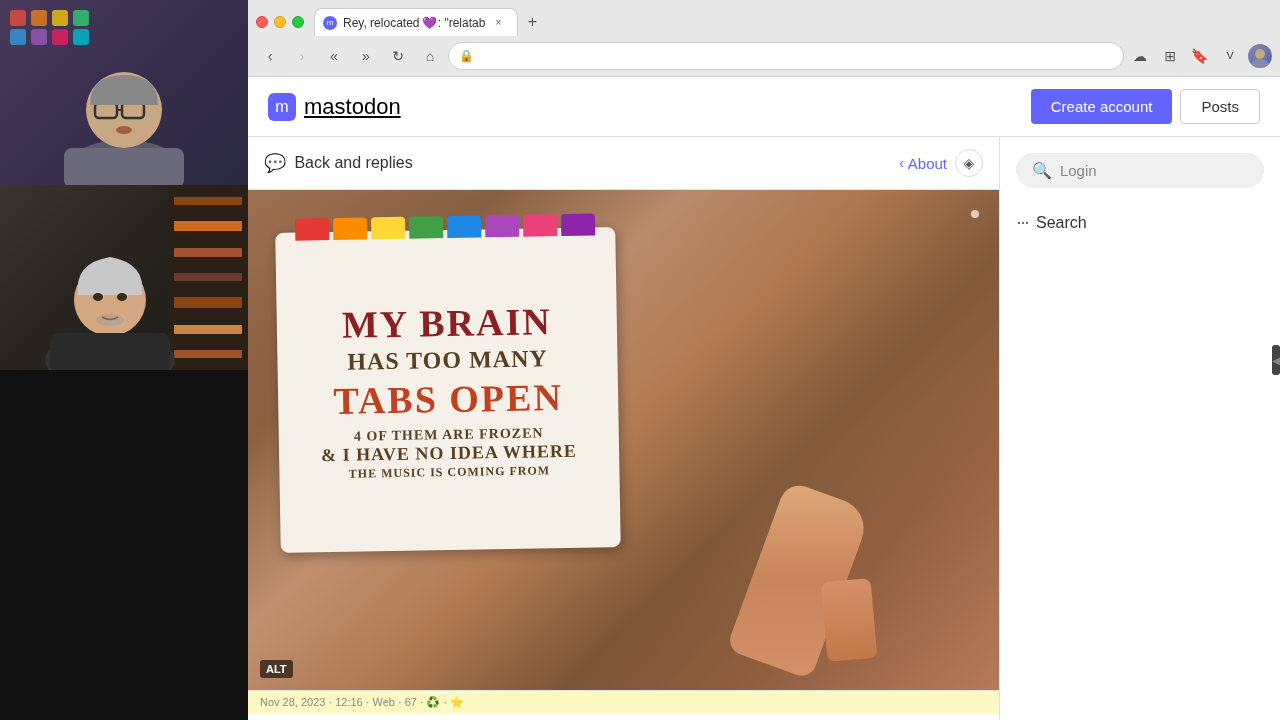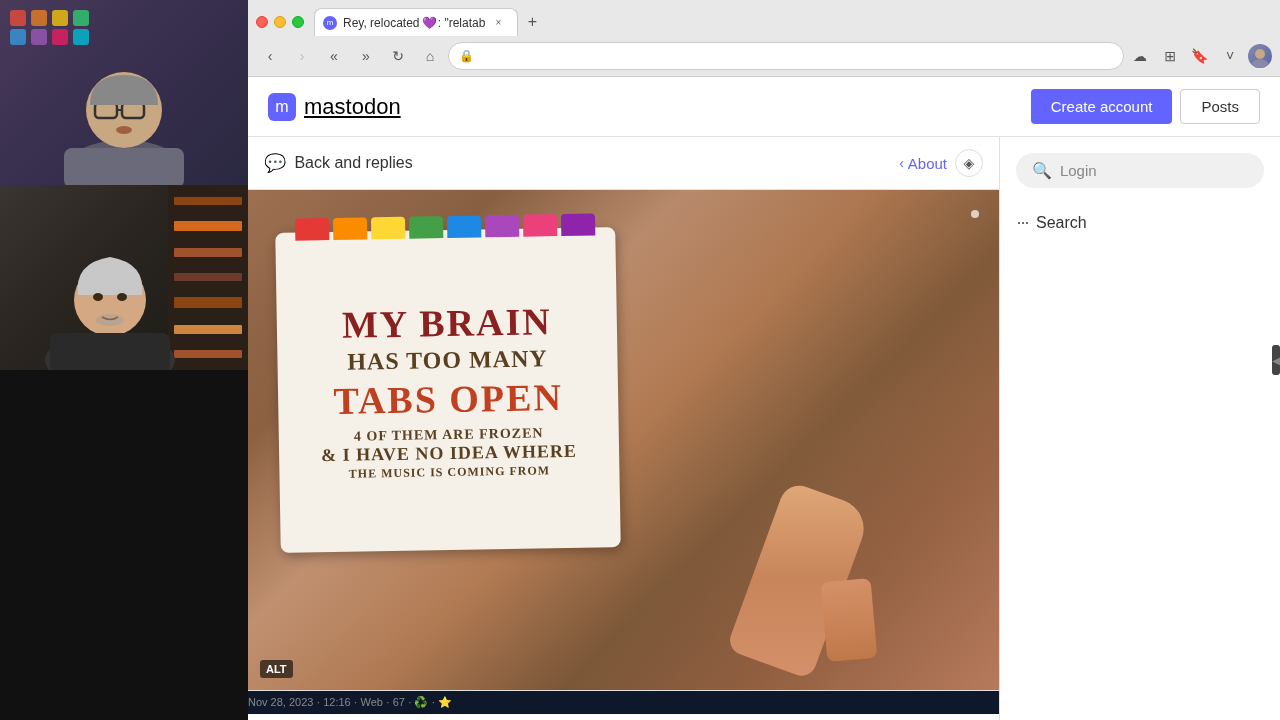--- a/index.html
+++ b/index.html
@@ -596,25 +596,25 @@
 
     .about-dots {
       color: #555;
       font-size: 18px;
       letter-spacing: -2px;
     }
 
     
     .bottom-bar {
       height: 24px;
-      background: #0f172a;
+      background: #fef9c3;
       border-top: 1px solid #e0e0e0;
       display: flex;
       align-items: center;
-      padding: 0 0;
+      padding: 0 12px;
     }
 
     .bottom-text {
       font-size: 11px;
       color: #888;
     }
 
     
     .browser-controls {
       display: flex;

